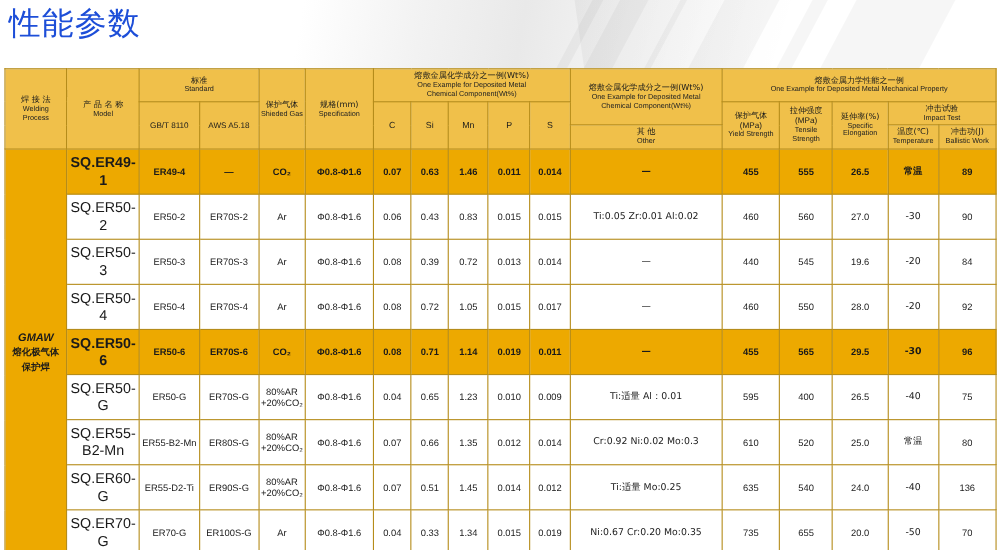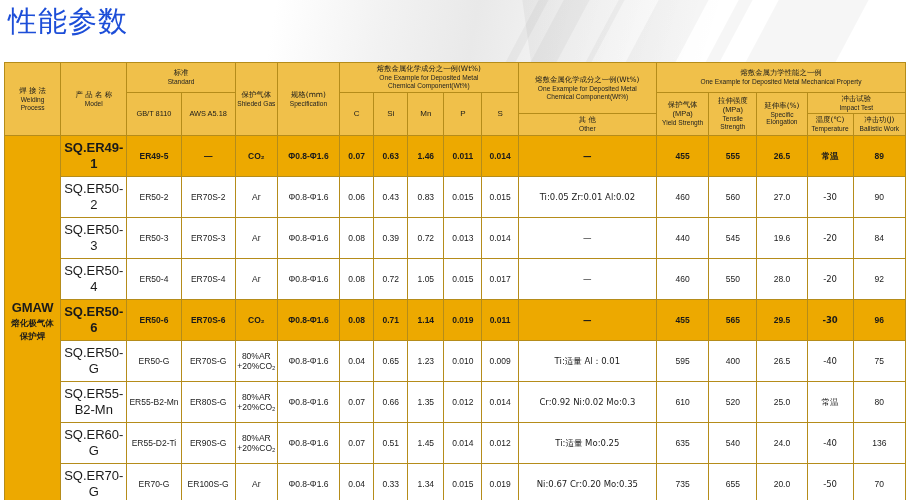--- a/index.html
+++ b/index.html
@@ -60,21 +60,21 @@
   .hsub-en{font-size:6.6px;display:block;color:#222;}
 
   tbody td{background:#fff;height:38px;}
   tr.hl td{background:#eda900;font-weight:bold;}
   td.firstcol{background:#fdf6e0;}
   tbody td.namecol{font-size:13px;}
 
   .legend{
     font-size:8.5px;line-height:1.45;
   }
-  .legend .lg-en{font-size:13px;}
+  .legend .lg-en{font-size:10px;font-style:italic;}
 
   
 </style>
 </head>
 <body>
 
 <div class="page">
 
   <div class="bg-band">
     <div class="bg-slash" style="left:520px;top:-20px;width:10px;height:110px;"></div>
@@ -196,21 +196,21 @@
       </tr>
     </thead>
     <tbody id="tbody">
           <tr class="hl">
             <td rowspan="9" class="firstcol legend">
               <div class="lg-en">GMAW</div>
               <div class="cn">熔化极气体</div>
               <div class="cn">保护焊</div>
             </td>
             <td class="namecol">SQ.ER49-1</td>
-            <td>ER49-5</td>
+            <td>ER49-4</td>
             <td>—</td>
             <td>CO₂</td>
             <td>Φ0.8-Φ1.6</td>
             <td>0.07</td>
             <td>0.63</td>
             <td>1.46</td>
             <td>0.011</td>
             <td>0.014</td>
             <td class="cn">—</td>
             <td>455</td>

